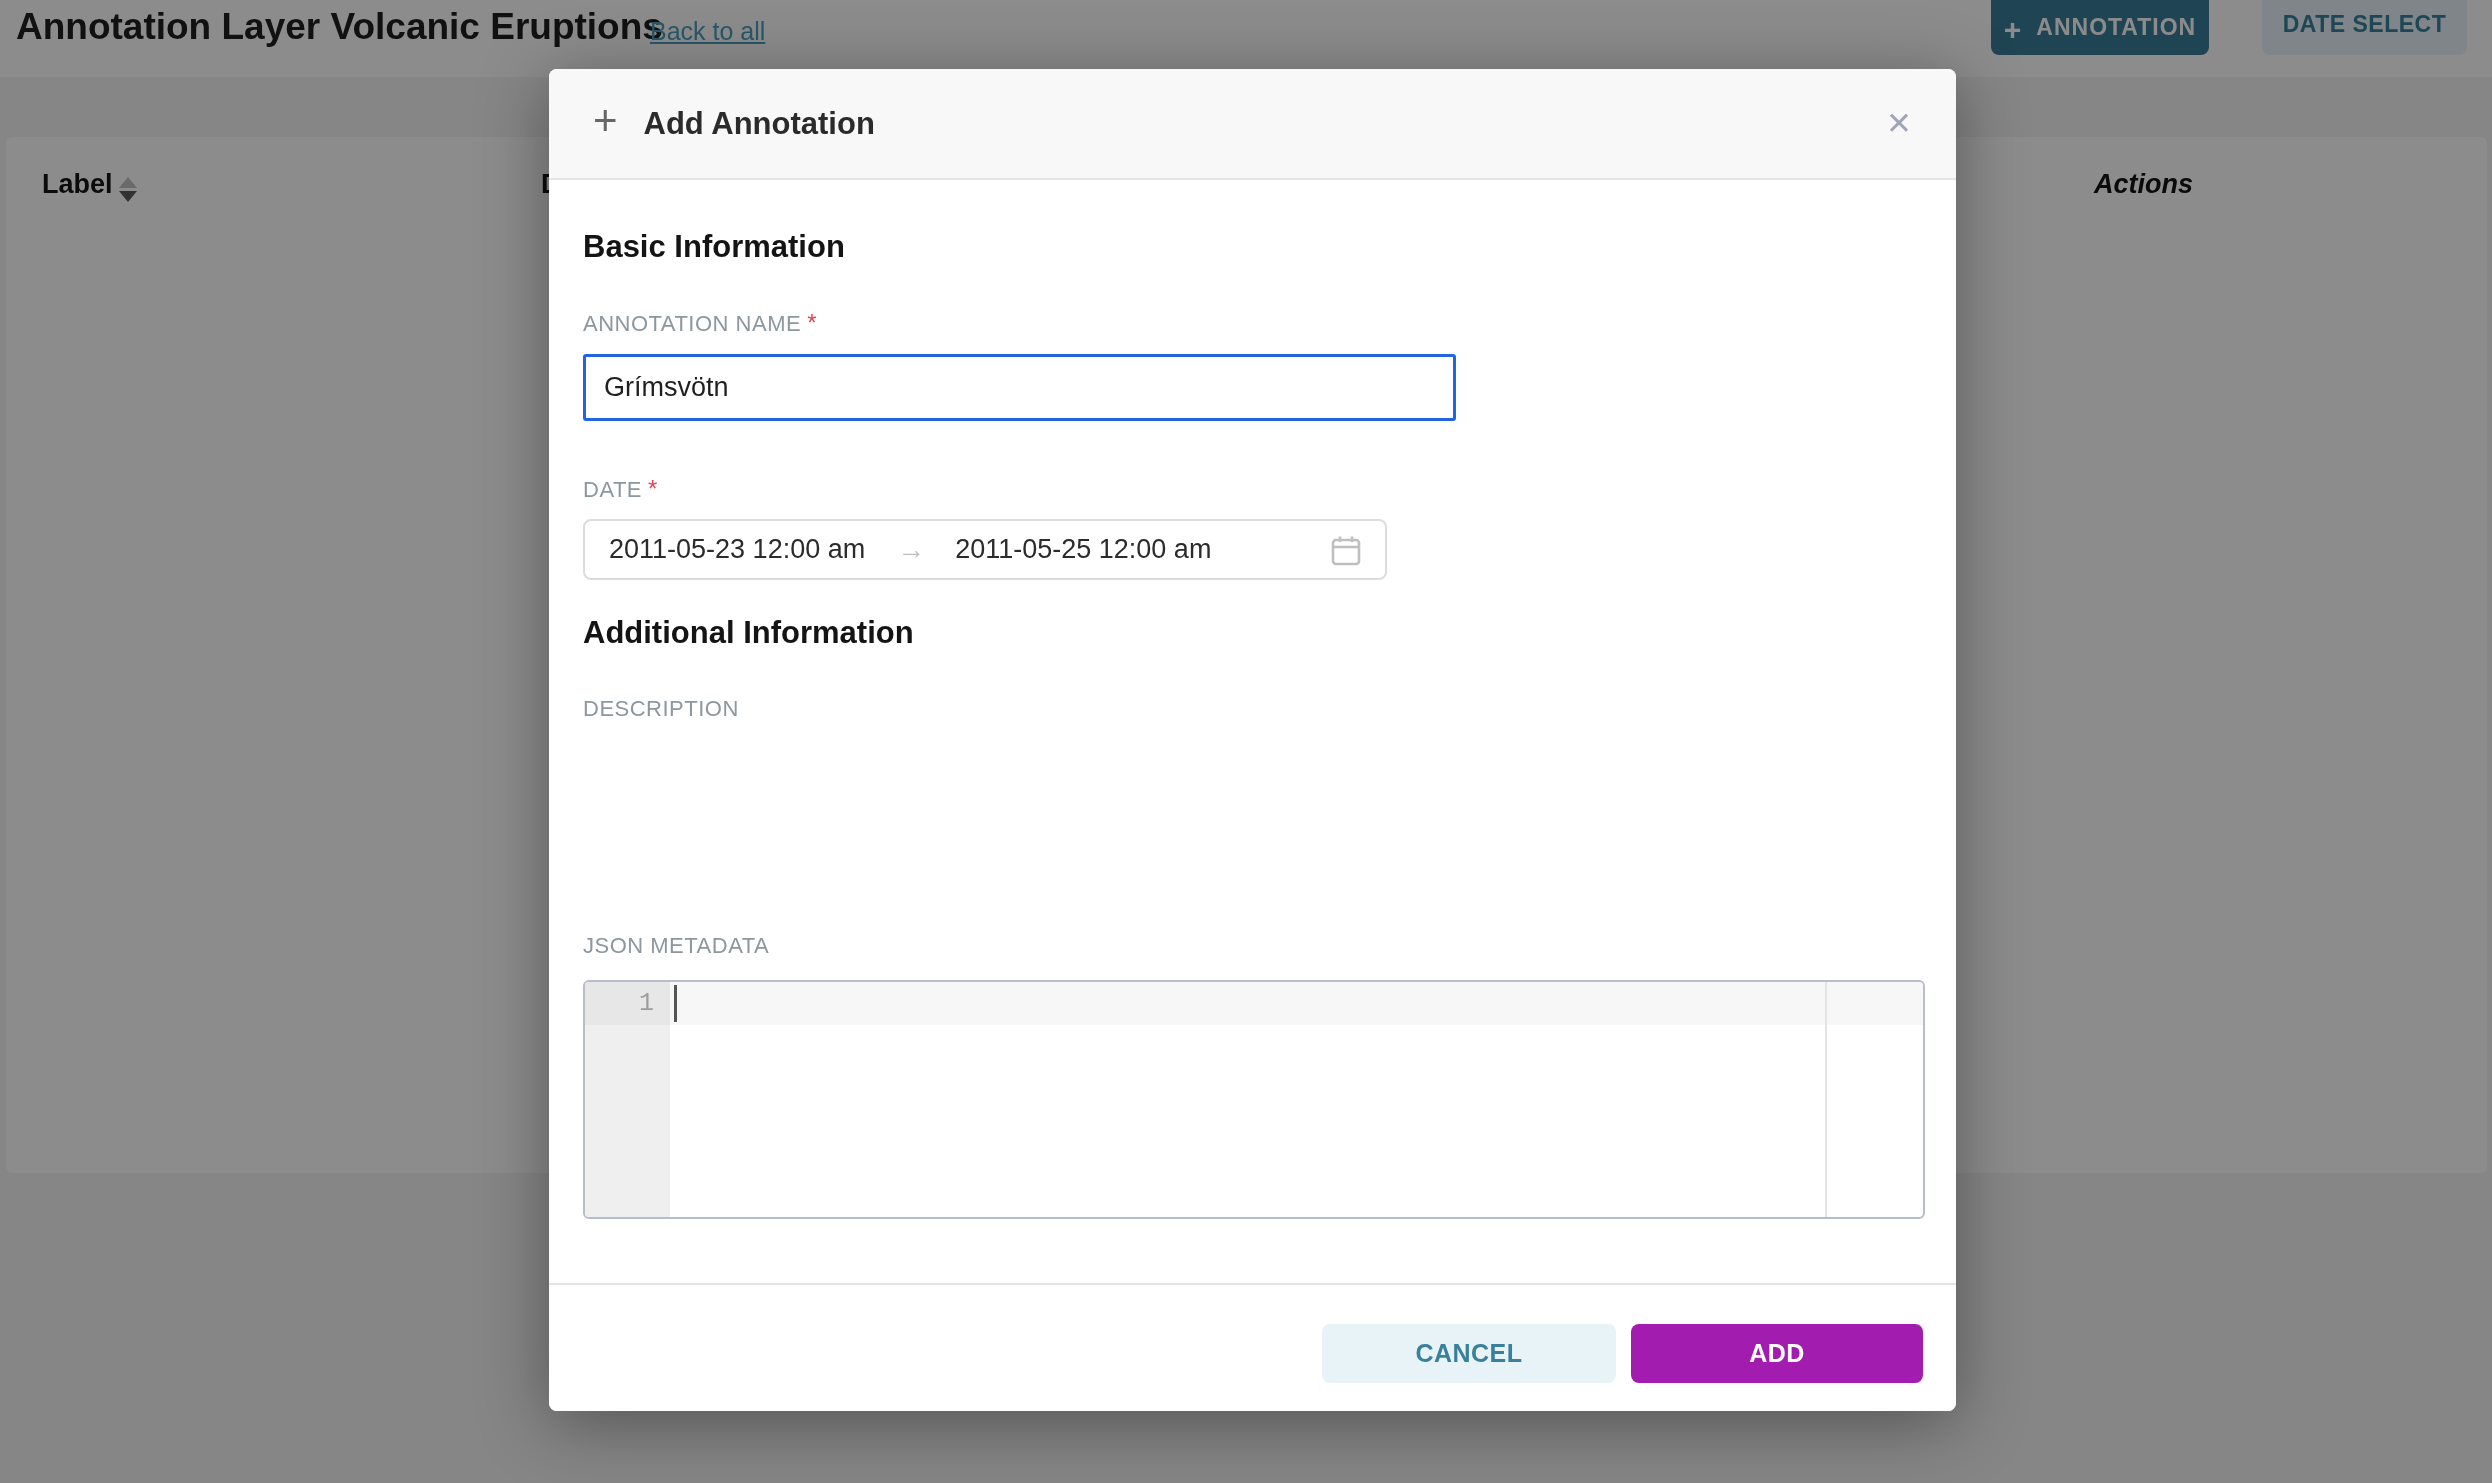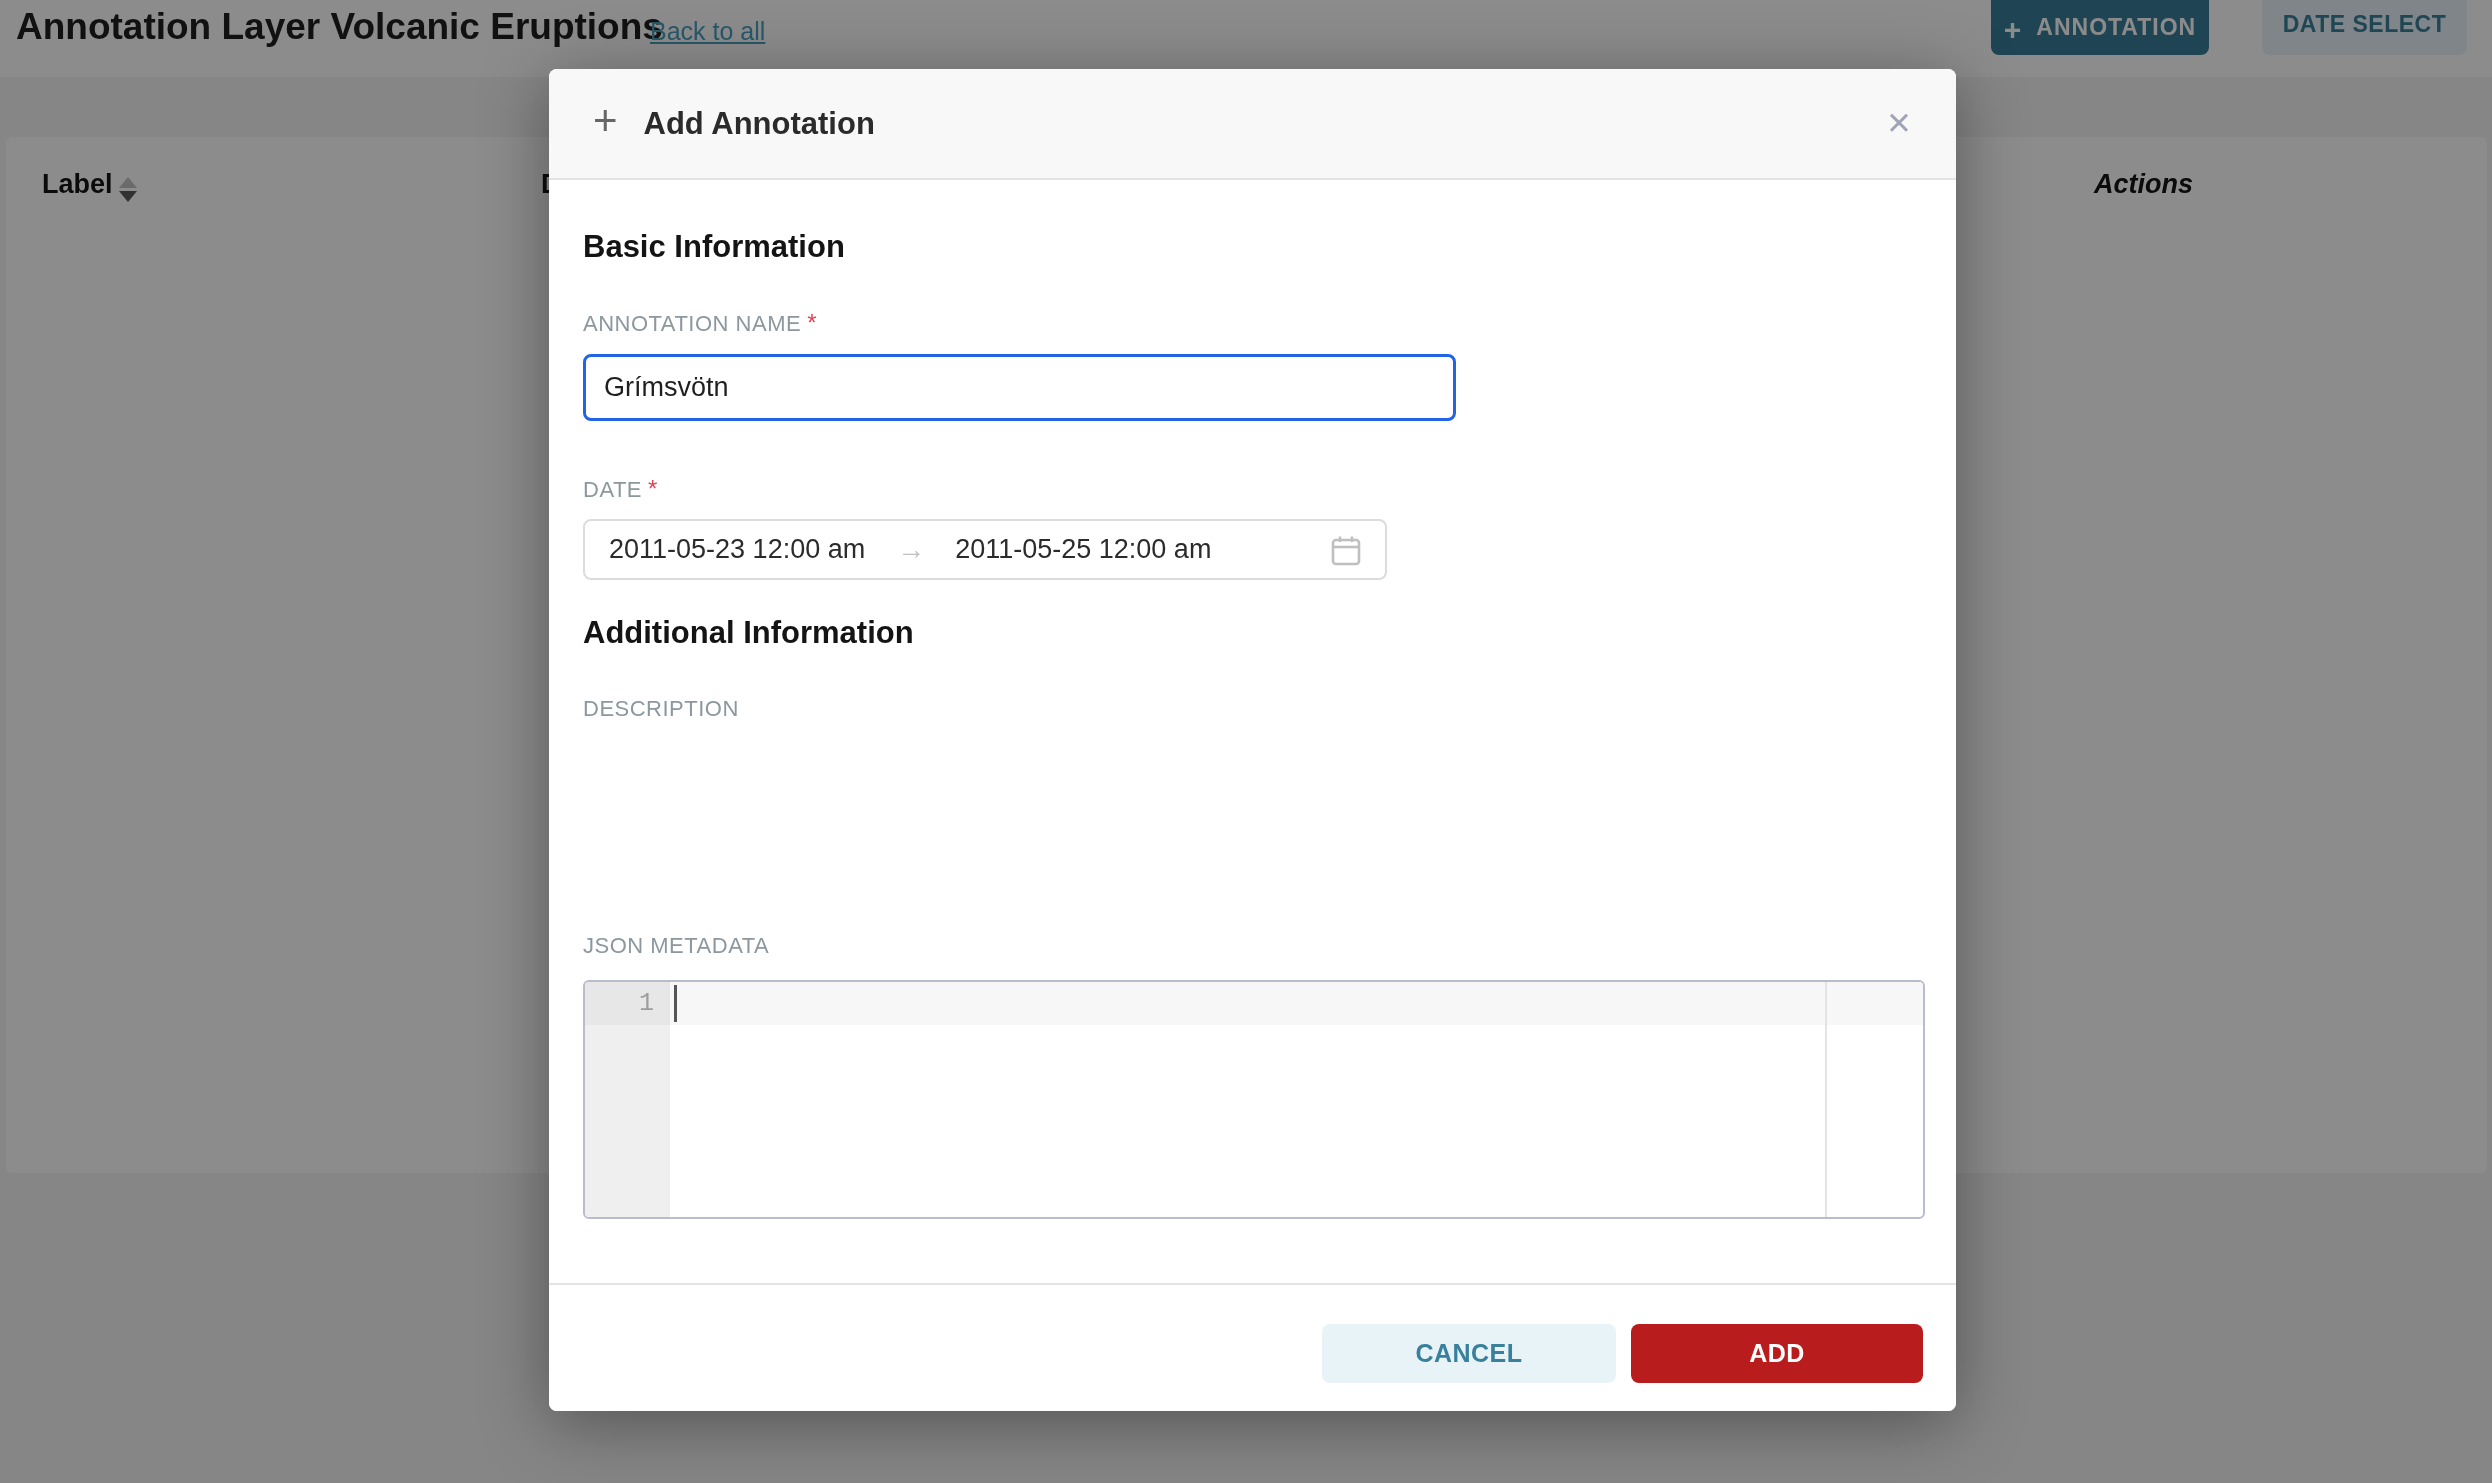--- a/index.html
+++ b/index.html
@@ -37,21 +37,21 @@
     border-bottom:2px solid #e4e4e4; border-radius:8px 8px 0 0; display:flex; align-items:center; padding:0 44px; }
   .modal-plus { font-size:42px; font-weight:300; color:#666666; margin-right:26px; margin-top:-5px; }
   .modal-title { font-size:31px; font-weight:600; color:#2b2b2b; }
   .modal-close { margin-left:auto; font-size:31px; color:#a0a4b8; background:none; border:none; cursor:pointer; line-height:1; }
 
   .section-h { position:absolute; left:34px; font-size:31px; font-weight:600; color:#141414; }
   .field-label { position:absolute; left:34px; font-size:22px; color:#8c979e; letter-spacing:0.5px; }
   .req { color:#e04355; margin-left:6px; font-size:24px; }
 
   .name-input { position:absolute; left:34px; top:285px; width:873px; height:67px; border:3px solid #2264e5;
-    border-radius:8px; font-size:27px; color:#1f1f1f; padding:16px 18px; outline:none; background:#fff;
+    border-radius:3px; font-size:27px; color:#1f1f1f; padding:16px 18px; outline:none; background:#fff;
     font-family:"Liberation Sans","DejaVu Sans",sans-serif; }
 
   .range-picker { position:absolute; left:34px; top:450px; width:804px; height:61px; border:2px solid #dcdcdc;
     border-radius:8px; display:flex; align-items:center; padding:0 22px 0 24px; font-size:27px; color:#2b2b2b;
     background:#fff; cursor:pointer; }
   .range-arrow { color:#bfbfbf; font-size:28px; margin:0 30px 0 32px; }
   .cal-icon { margin-left:auto; display:flex; }
 
   .desc-area { position:absolute; left:34px; top:670px; width:1342px; height:135px; border:2px solid #dcdcdc;
     border-radius:8px; font-size:27px; color:#1f1f1f; padding:18px 20px; resize:none; outline:none;
@@ -65,21 +65,21 @@
     padding-right:16px; font-family:"Liberation Mono","DejaVu Sans Mono",monospace; font-size:25px; color:#9c9c9c; }
   .active-line { position:absolute; left:85px; right:0; top:0; height:43px; background:#f7f7f7; }
   .editor-cursor { position:absolute; left:89px; top:3px; width:3px; height:37px; background:#555555; }
   .print-margin { position:absolute; left:1240px; top:0; bottom:0; width:2px; background:#e4e4e4; }
 
   .modal-footer { position:absolute; left:0; right:0; top:1214px; bottom:0; background:#ffffff;
     border-top:2px solid #e4e4e4; border-radius:0 0 8px 8px; }
   .footer-btns { position:absolute; right:33px; top:39px; display:flex; gap:15px;align-items:flex-end; }
   .btn-cancel { width:294px; height:59px; border:none; border-radius:8px; background:#e8f3f7; color:#38809c;
     font-size:25px; font-weight:700; letter-spacing:0.5px; cursor:pointer; font-family:inherit; }
-  .btn-add { width:292px; height:59px; border:none; border-radius:8px; background:#b91c1c; color:#fdfdfd;
+  .btn-add { width:292px; height:59px; border:none; border-radius:8px; background:#a21caf; color:#fdfdfd;
     font-size:25px; font-weight:700; letter-spacing:0.5px; cursor:pointer; font-family:inherit; }
 </style>
 </head>
 <body>
 
 <div class="header-bar">
   <div class="page-title">Annotation Layer Volcanic Eruptions</div>
   <a class="back-link">Back to all</a>
   <button class="btn-annotation">
     <span class="plus">+</span>

